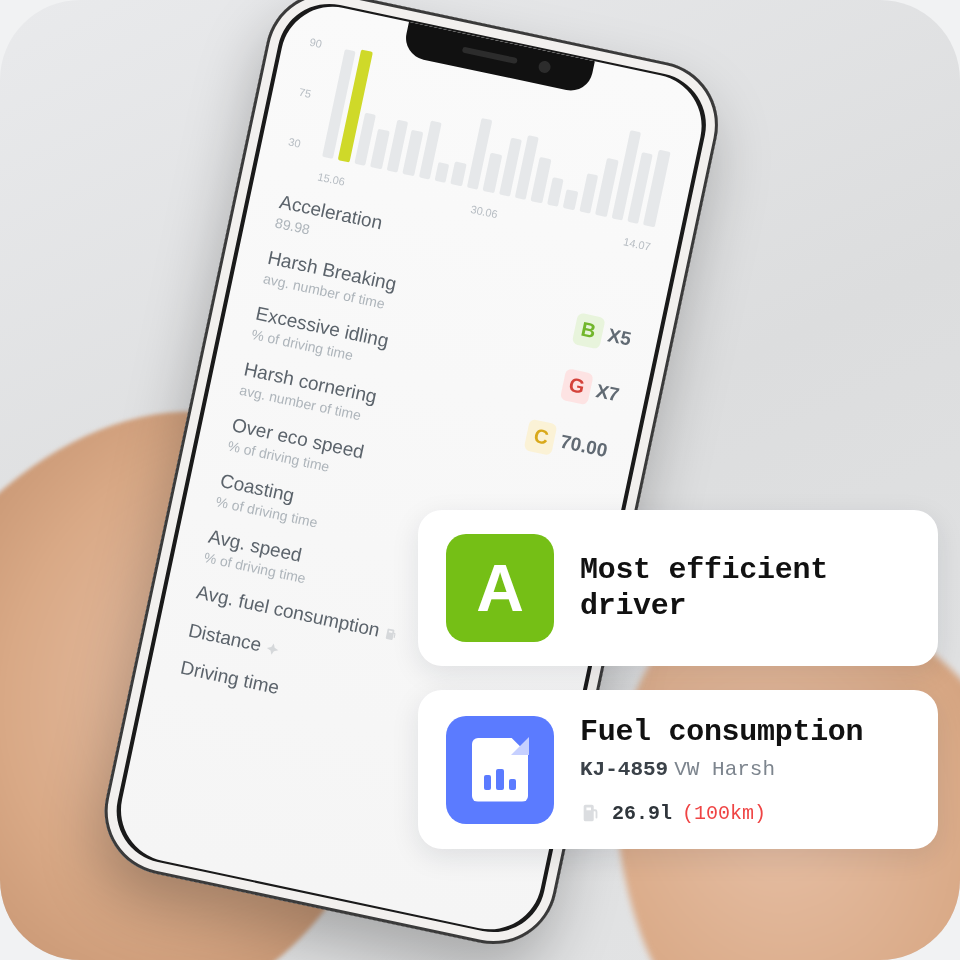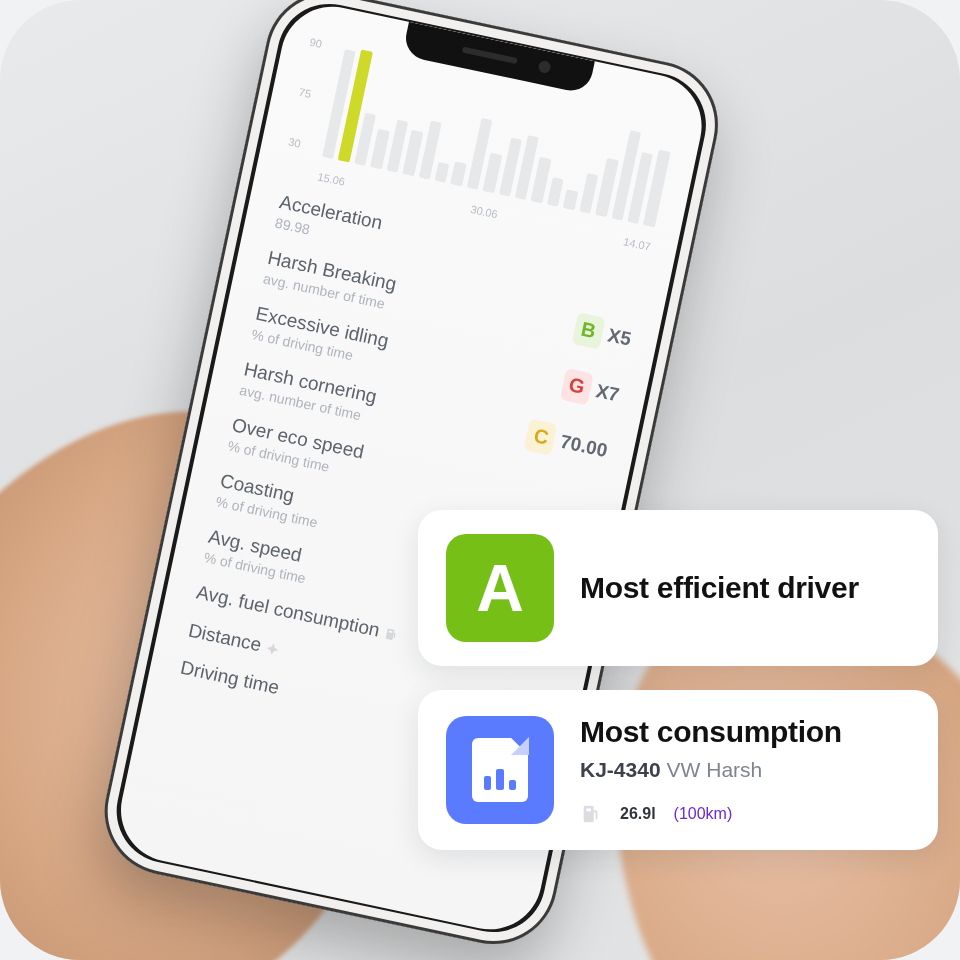--- a/index.html
+++ b/index.html
@@ -184,43 +184,43 @@
     display: flex; align-items: center; gap: 26px;
   }
   .card .badge {
     width: 108px; height: 108px;
     border-radius: 20px;
     display: flex; align-items: center; justify-content: center;
     flex-shrink: 0;
   }
   .badge.green { background: #75bf16; color: #fff; font-size: 66px; font-weight: 700; }
   .badge.blue  { background: #5b7bff; }
-  .card-body { flex: 1; }
+  .card-body { flex: 1; font-family: Liberation Mono, monospace; }
   .card-title {
     font-size: 30px;
     font-weight: 700;
     color: #111;
     line-height: 1.2;
     letter-spacing: -0.3px;
   }
   .card-sub {
     margin-top: 8px;
     font-size: 21px;
     color: #7d858e;
     font-weight: 500;
   }
   .card-sub strong { color: #3b4249; font-weight: 700; margin-right: 6px; }
   .card-meta {
     margin-top: 20px;
-    font-size: 16px;
+    font-size: 20px;
     color: #6c747c;
-    display: flex; align-items: center; gap: 18px;
+    display: flex; align-items: center; gap: 10px;
   }
   .card-meta .vol { font-weight: 700; color: #2f353b; }
-  .card-meta .dist { color: #6d28d9; }
+  .card-meta .dist { color: #ef4444; }
   .pump-icon { width: 22px; height: 24px; opacity: 0.35; }
   
   .file-icon { width: 56px; height: 64px; position: relative; }
   .file-icon .sheet {
     position: absolute; inset: 0;
     background: #fff;
     border-radius: 6px;
     clip-path: polygon(0 0, 70% 0, 100% 26%, 100% 100%, 0 100%);
   }
   .file-icon .dog {
@@ -404,23 +404,23 @@
         <div class="sheet"></div>
         <div class="dog"></div>
         <div class="mini-bars">
             <span style="height:55%"></span>
             <span style="height:80%"></span>
             <span style="height:40%"></span>
           </div>
       </div>
     </div>
     <div class="card-body">
-      <div class="card-title">Most consumption</div>
+      <div class="card-title">Fuel consumption</div>
       <div class="card-sub">
-        <strong>KJ-4340</strong><span>VW Harsh</span>
+        <strong>KJ-4859</strong><span>VW Harsh</span>
       </div>
       <div class="card-meta">
         <svg class="pump-icon" viewBox="0 0 24 24" fill="#9aa1a8">
             <path d="M6 3h7a2 2 0 0 1 2 2v3h1.5A2.5 2.5 0 0 1 19 10.5V17a1 1 0 1 1-2 0v-6.5a.5.5 0 0 0-.5-.5H15v9a2 2 0 0 1-2 2H6a2 2 0 0 1-2-2V5a2 2 0 0 1 2-2zm1 3v3h5V6H7z"></path>
           </svg>
         <span class="vol">26.9l</span>
         <span class="dist">(100km)</span>
       </div>
     </div>
   </div>

